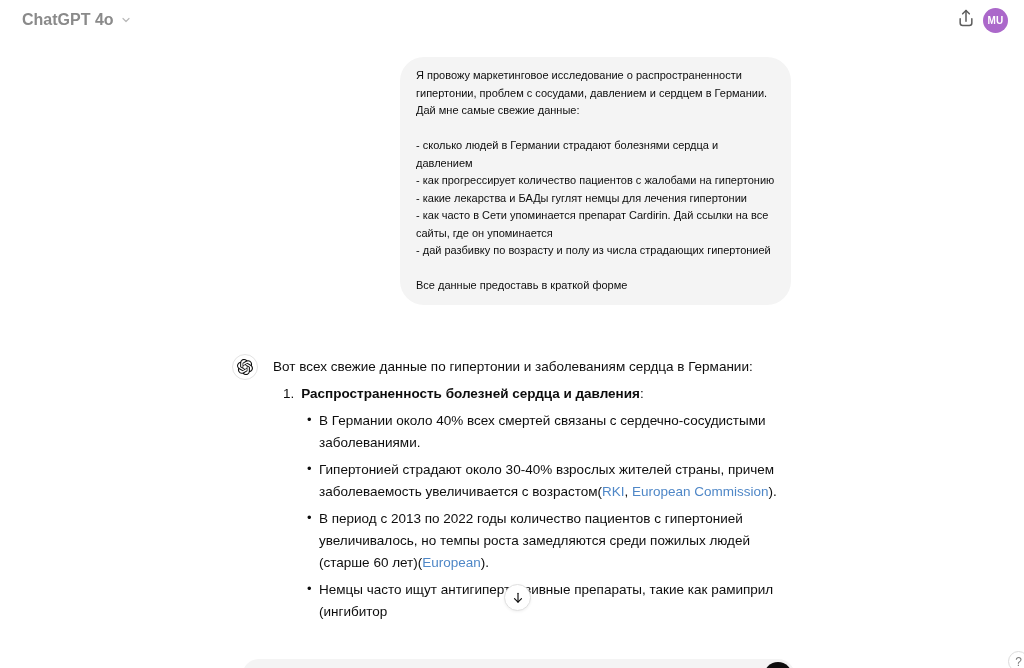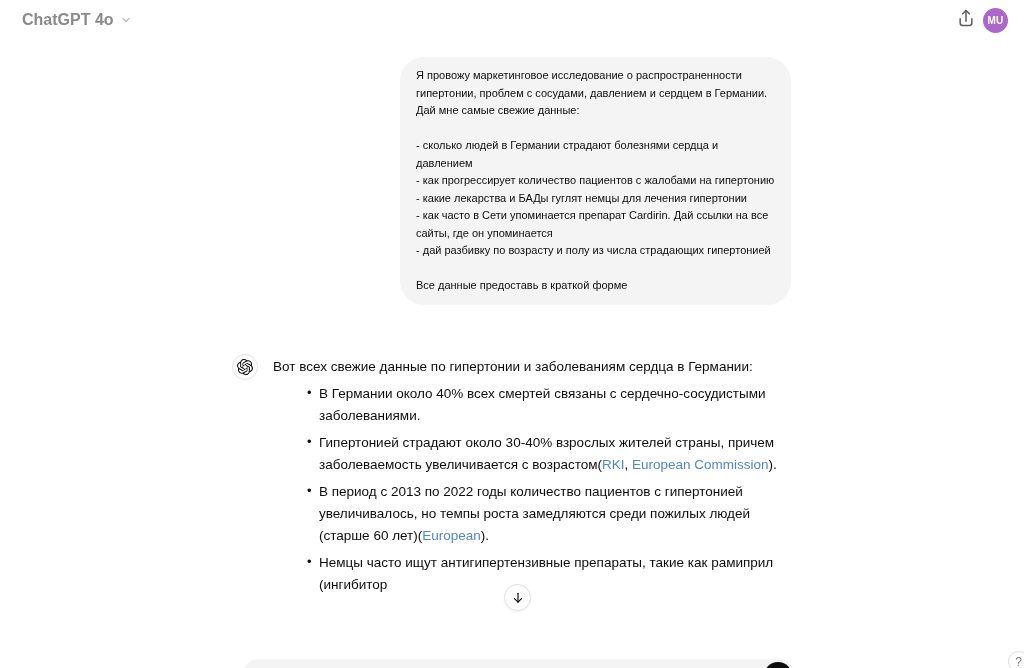--- a/index.html
+++ b/index.html
@@ -99,20 +99,21 @@
   <div class="ai-avatar">
     <span style="display:flex;">
       <svg viewBox="0 0 24 24" width="16" height="16">
           <path d="M22.2819 9.8211a5.9847 5.9847 0 0 0-.5157-4.9108 6.0462 6.0462 0 0 0-6.5098-2.9A6.0651 6.0651 0 0 0 4.9807 4.1818a5.9847 5.9847 0 0 0-3.9977 2.9 6.0462 6.0462 0 0 0 .7427 7.0966 5.98 5.98 0 0 0 .511 4.9107 6.051 6.051 0 0 0 6.5146 2.9001A5.9847 5.9847 0 0 0 13.2599 24a6.0557 6.0557 0 0 0 5.7718-4.2058 5.9894 5.9894 0 0 0 3.9977-2.9001 6.0557 6.0557 0 0 0-.7475-7.073zm-9.022 12.6081a4.4755 4.4755 0 0 1-2.8764-1.0408l.1419-.0804 4.7783-2.7582a.7948.7948 0 0 0 .3927-.6813v-6.7369l2.02 1.1686a.071.071 0 0 1 .038.052v5.5826a4.504 4.504 0 0 1-4.4945 4.4944zm-9.6607-4.1254a4.4708 4.4708 0 0 1-.5346-3.0137l.142.0852 4.783 2.7582a.7712.7712 0 0 0 .7806 0l5.8428-3.3685v2.3324a.0804.0804 0 0 1-.0332.0615L9.74 19.9502a4.4992 4.4992 0 0 1-6.1408-1.6464zM2.3408 7.8956a4.485 4.485 0 0 1 2.3655-1.9728V11.6a.7664.7664 0 0 0 .3879.6765l5.8144 3.3543-2.0201 1.1685a.0757.0757 0 0 1-.071 0l-4.8303-2.7865A4.504 4.504 0 0 1 2.3408 7.8956zm16.5963 3.8558L13.1038 8.364 15.1192 7.2a.0757.0757 0 0 1 .071 0l4.8303 2.7913a4.4944 4.4944 0 0 1-.6765 8.1042v-5.6772a.79.79 0 0 0-.407-.667zm2.0107-3.0231l-.142-.0852-4.7735-2.7818a.7759.7759 0 0 0-.7854 0L9.409 9.2297V6.8974a.0662.0662 0 0 1 .0284-.0615l4.8303-2.7866a4.4992 4.4992 0 0 1 6.6802 4.66zM8.3065 12.863l-2.02-1.1638a.0804.0804 0 0 1-.038-.0567V6.0742a4.4992 4.4992 0 0 1 7.3757-3.4537l-.142.0805L8.704 5.459a.7948.7948 0 0 0-.3927.6813zm1.0976-2.3654l2.602-1.4998 2.6069 1.4998v2.9994l-2.5974 1.4997-2.6067-1.4997z"></path>
         </svg>
     </span>
   </div>
   <div class="assistant-content">
     <div>Вот всех свежие данные по гипертонии и заболеваниям сердца в Германии:</div>
     <div>
+        <div class="sec-header"><span class="num">1.</span><strong>Распространенность болезней сердца и давления</strong>:</div>
         <div class="bullet"><span class="dot">•</span>В Германии около 40% всех смертей связаны с сердечно-сосудистыми заболеваниями.</div>
         <div class="bullet"><span class="dot">•</span>Гипертонией страдают около 30-40% взрослых жителей страны, причем заболеваемость увеличивается с возрастом(<a class="link" href="#">RKI</a>, <a class="link" href="#">European Commission</a>).</div>
         <div class="bullet"><span class="dot">•</span>В период с 2013 по 2022 годы количество пациентов с гипертонией увеличивалось, но темпы роста замедляются среди пожилых людей (старше 60 лет)(<a class="link" href="#">European</a>).</div>
         <div class="bullet"><span class="dot">•</span>Немцы часто ищут антигипертензивные препараты, такие как рамиприл (ингибитор</div>
       </div>
   </div>
 </div>
 
 <button class="scroll-down">
   <span style="display:flex;">

